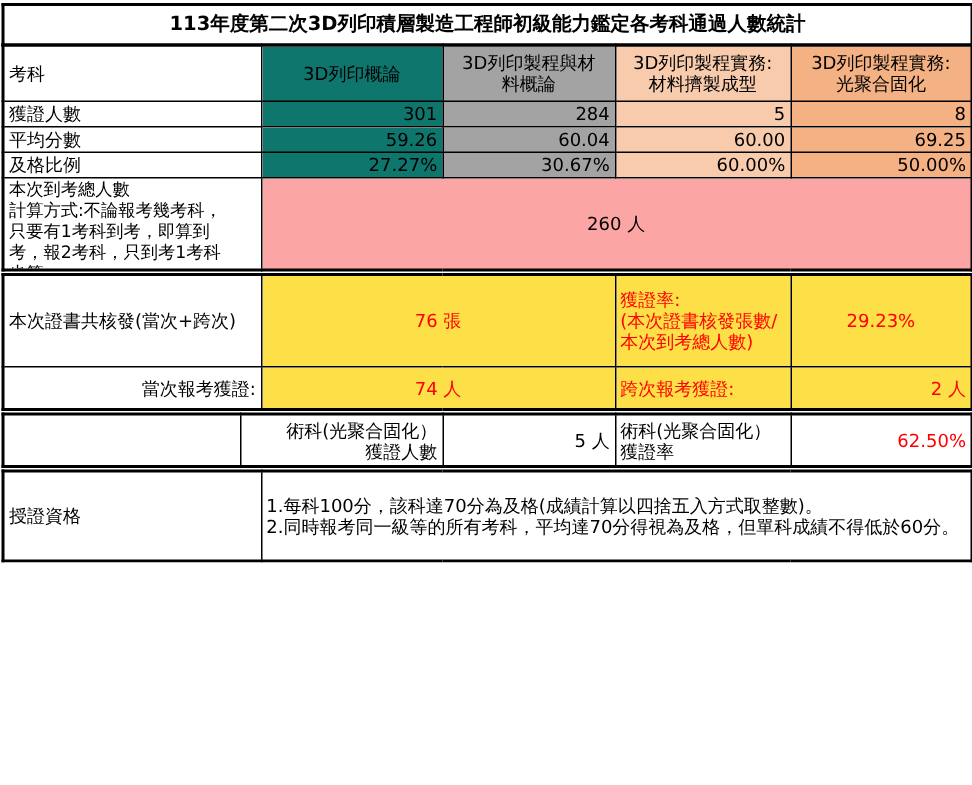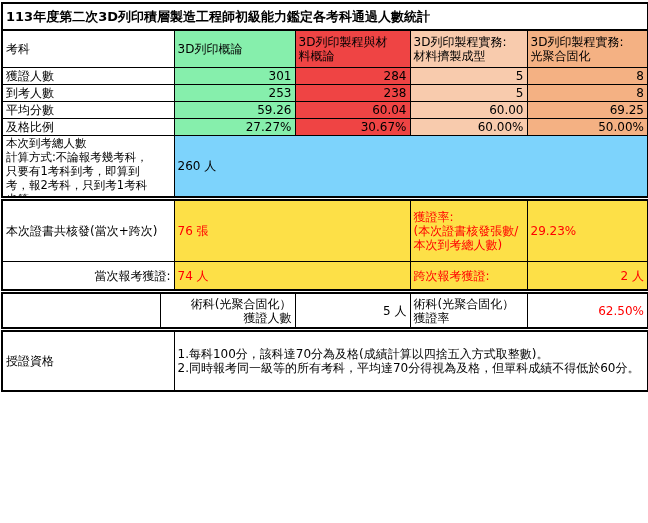--- a/index.html
+++ b/index.html
@@ -3,30 +3,30 @@
 <meta charset="utf-8">
 <style>
   html,body{margin:0;padding:0;background:#fff;}
   body{font-family:"DejaVu Sans","Liberation Sans",sans-serif;font-size:12px;color:#000;width:648px;}
   .sheet{width:646px;margin:2px 0 0 1px;}
   table{border-collapse:collapse;table-layout:fixed;width:646px;border:2px solid #000;}
   td{border:1px solid #000;padding:0 3px;overflow:hidden;vertical-align:middle;line-height:14px;}
   .tgap{margin-top:1px;}
   .tmerge{margin-top:-2px;}
   .bold{font-weight:bold;}
-  .center{}
+  .center{text-align:center;}
   .right{text-align:right;}
   .left{text-align:left;}
   .red{color:#ff0000;}
   .pre{white-space:pre-line;}
-  .bg-intro{background:#86efac;}
-  .bg-proc{background:#ef4444;}
+  .bg-intro{background:#0f766e;}
+  .bg-proc{background:#a3a3a3;}
   .bg-mat{background:#f8cbad;}
   .bg-photo{background:#f4b183;}
-  .bg-yellow{background:#7dd3fc;}
+  .bg-yellow{background:#fca5a5;}
   .bg-pink{background:#fde047;}
   .h-title{height:25px;}
   .h-level{height:20px;}
   .h-head{height:36px;}
   .h-data{height:16px;}
   .h-tall{height:60px;}
   .h-cert{height:60px;}
   .h-cur{height:27px;margin-left:36px;}
   .h-b1{height:30px;}
   .h-b2{height:47px;}
@@ -69,27 +69,20 @@
 料概論</td>
       <td class="center pre bg-mat">3D列印製程實務:
 材料擠製成型</td>
       <td class="center pre bg-photo">3D列印製程實務:
 光聚合固化</td>
     </tr>
     <tr>
       <td colspan="2" class="h-data left">獲證人數</td>
       <td class="right bg-intro">301</td>
       <td class="right bg-proc">284</td>
-      <td class="right bg-mat">5</td>
-      <td class="right bg-photo">8</td>
-    </tr>
-    <tr>
-      <td colspan="2" class="h-data left">到考人數</td>
-      <td class="right bg-intro">253</td>
-      <td class="right bg-proc">238</td>
       <td class="right bg-mat">5</td>
       <td class="right bg-photo">8</td>
     </tr>
     <tr>
       <td colspan="2" class="h-data left">平均分數</td>
       <td class="right bg-intro">59.26</td>
       <td class="right bg-proc">60.04</td>
       <td class="right bg-mat">60.00</td>
       <td class="right bg-photo">69.25</td>
     </tr>

